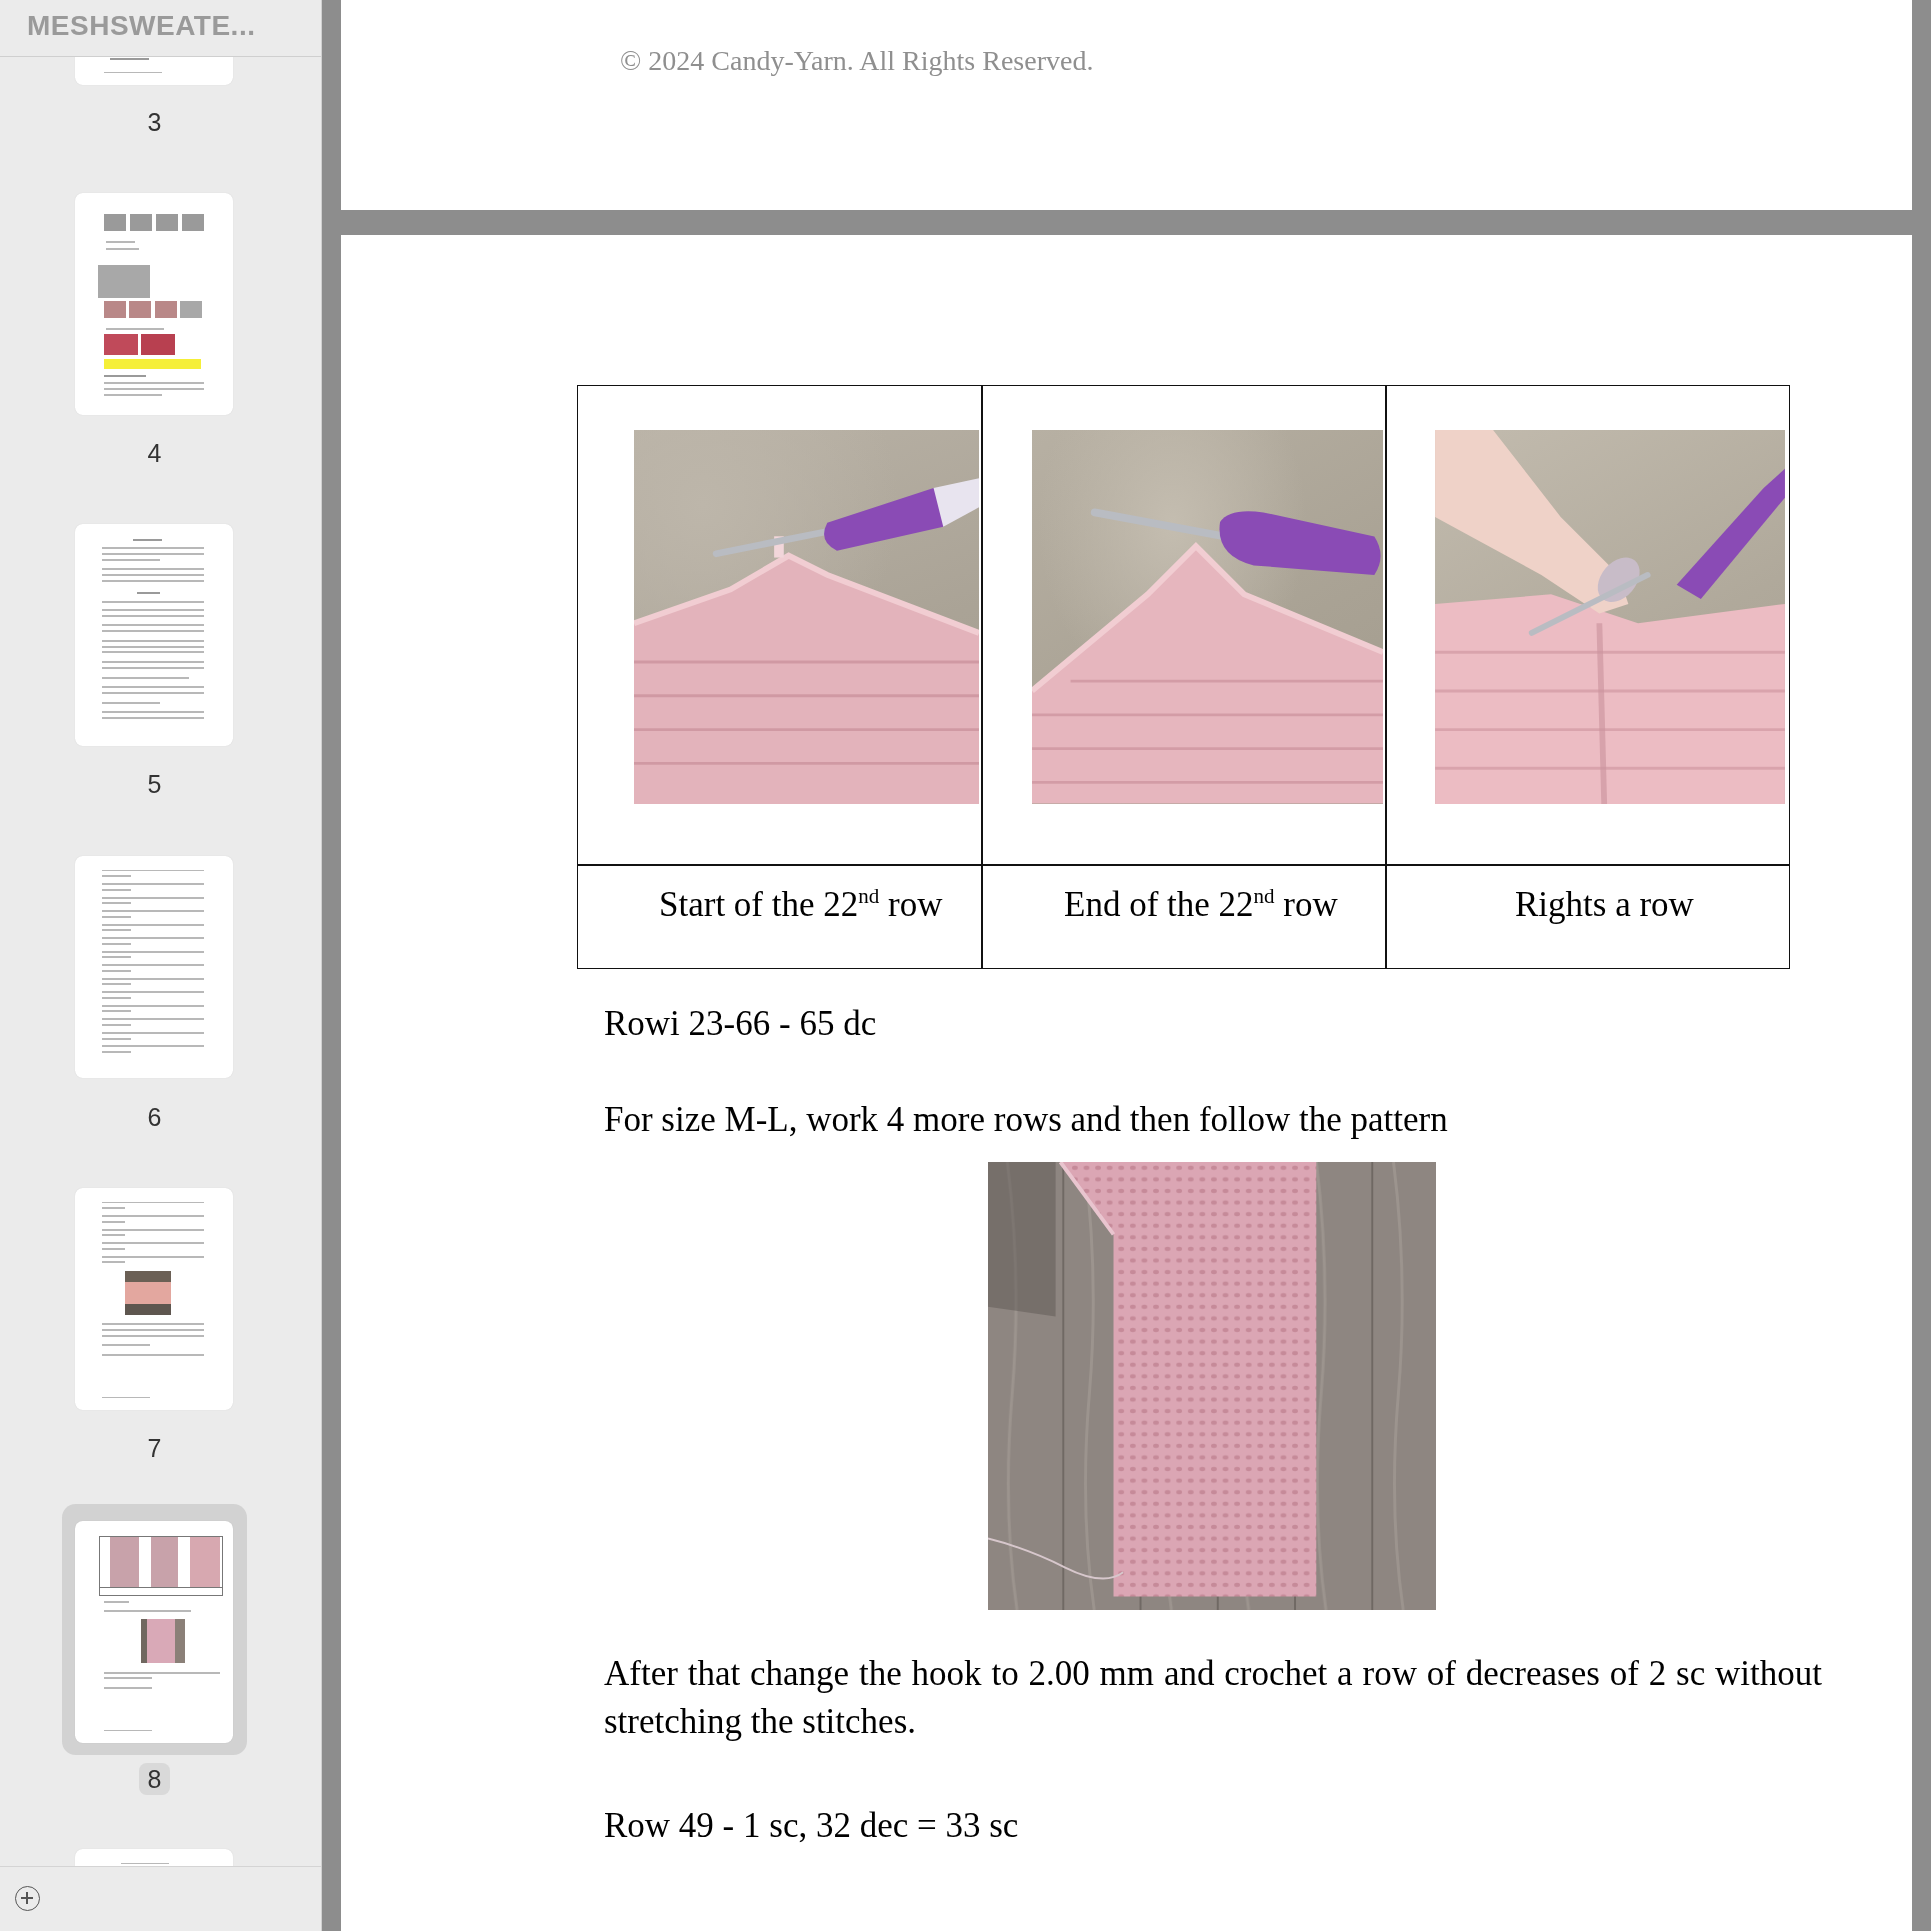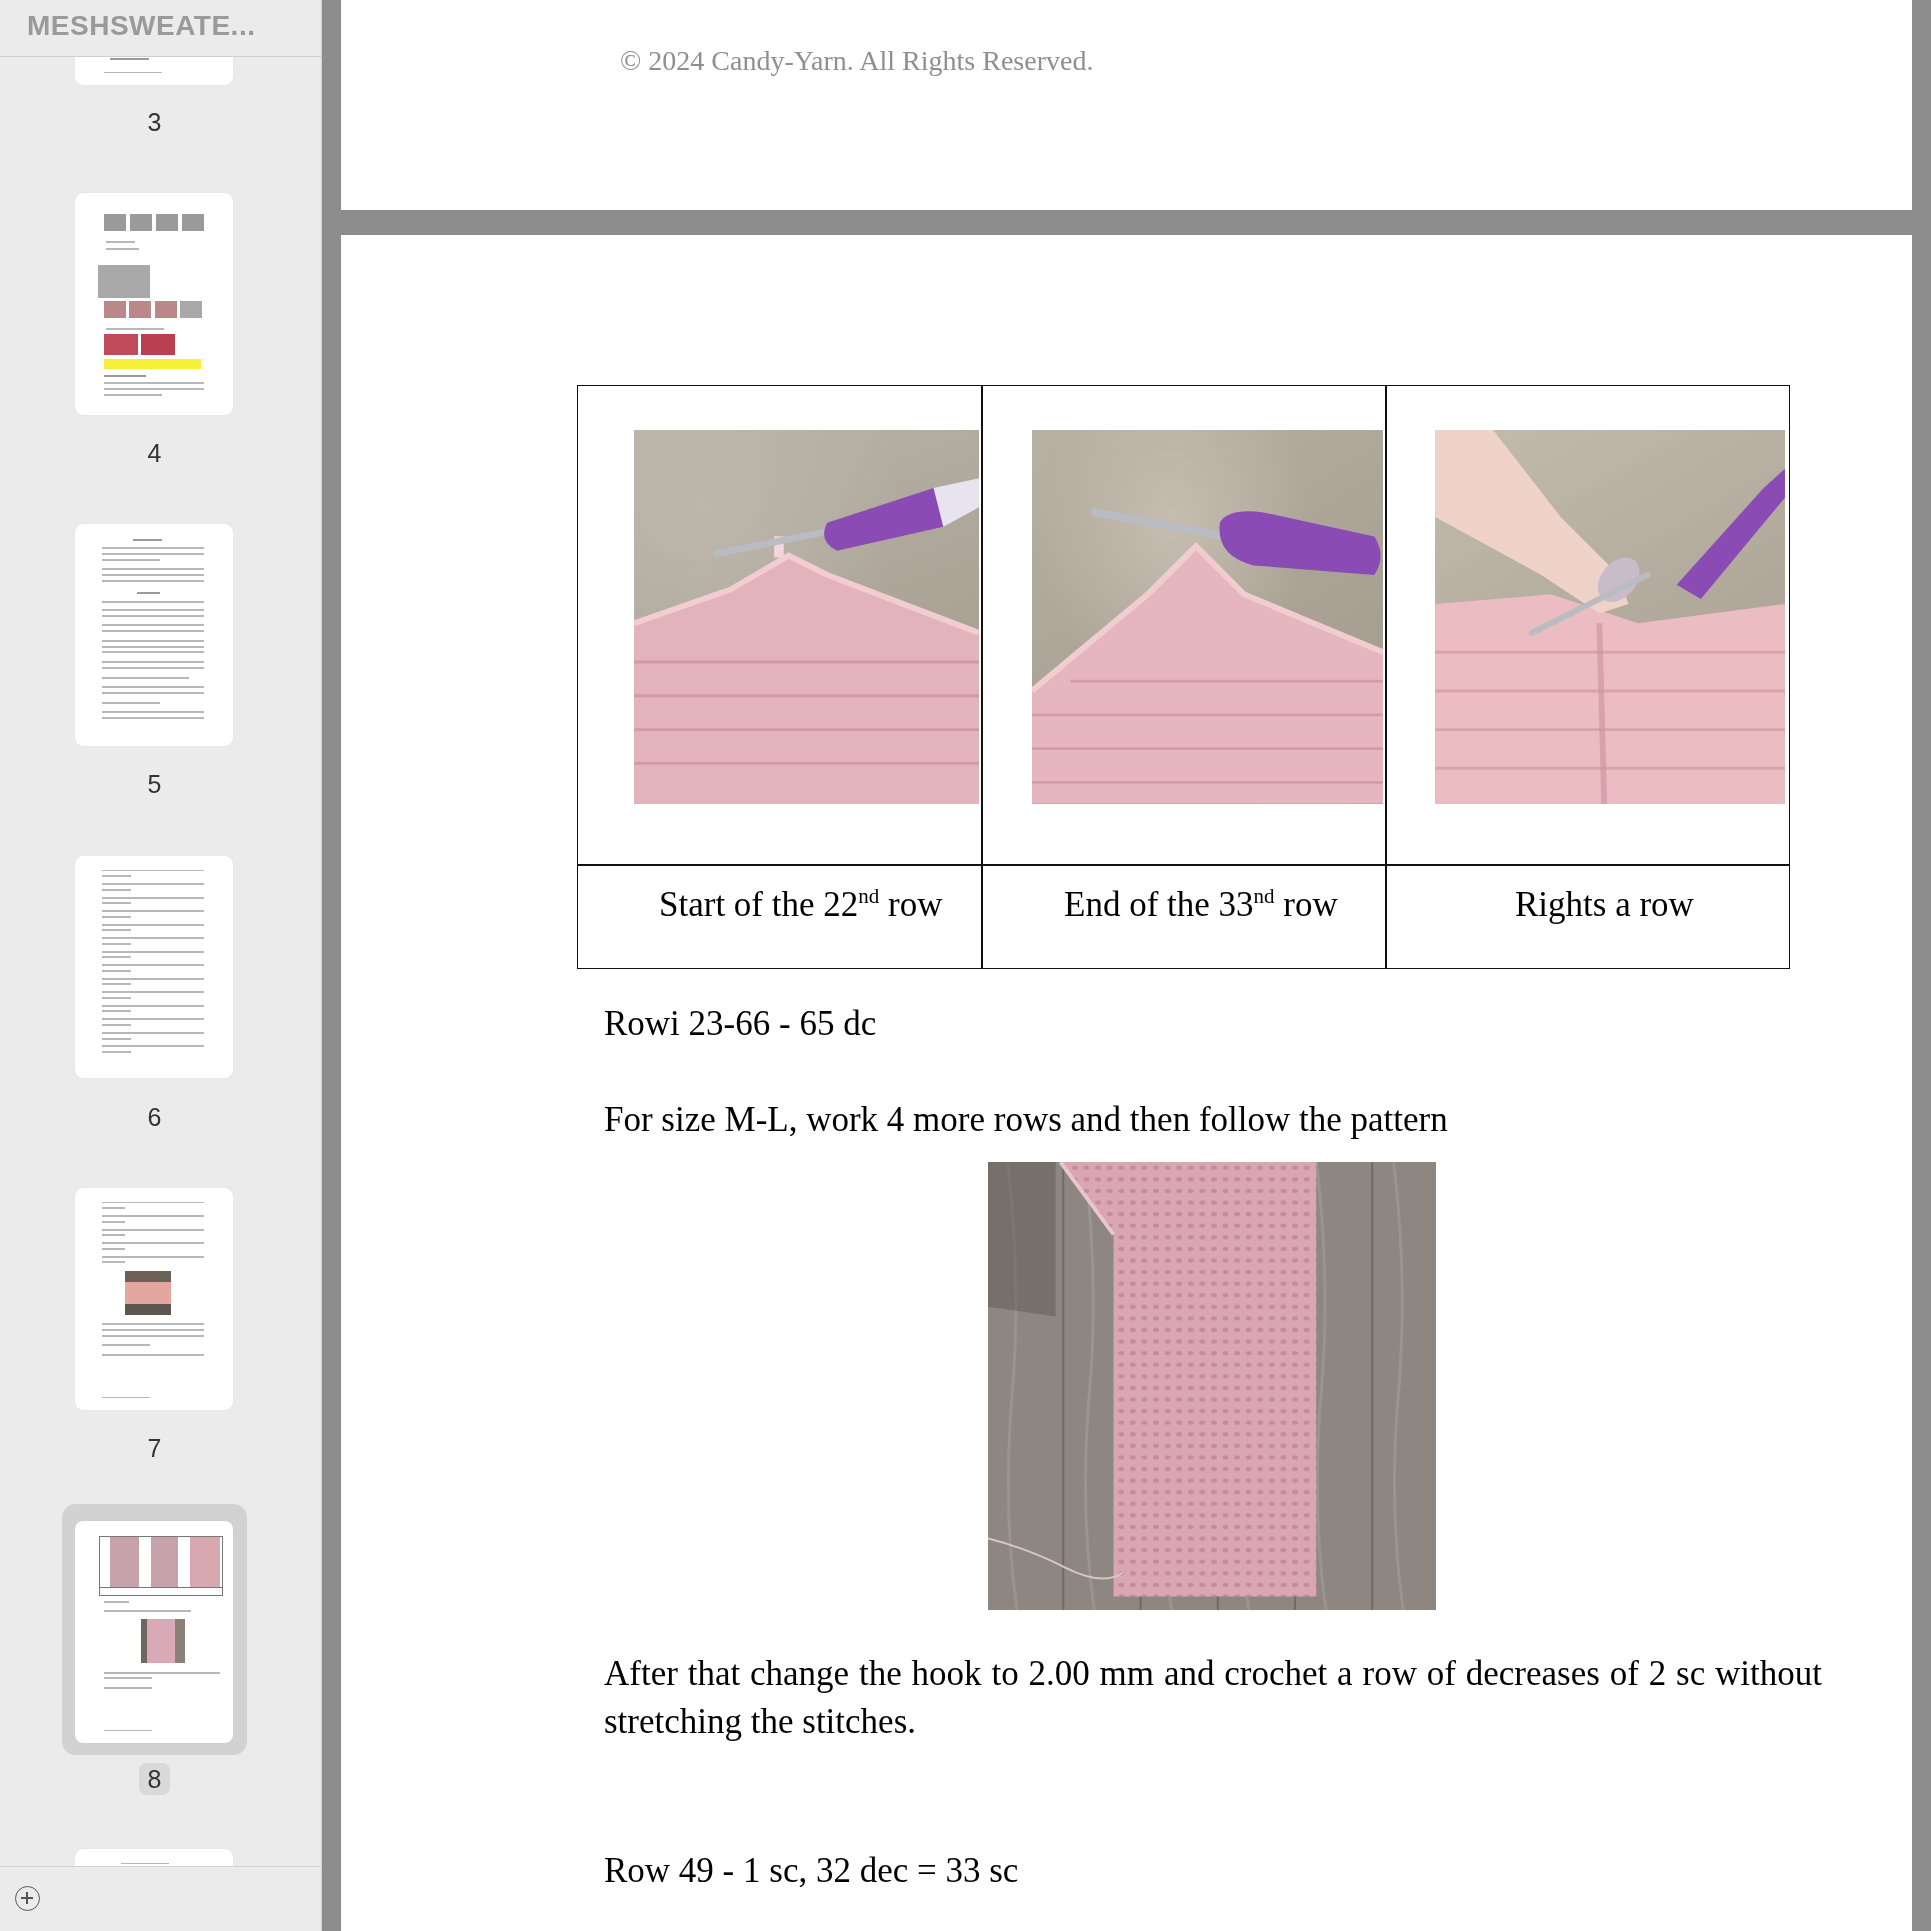--- a/index.html
+++ b/index.html
@@ -311,21 +311,21 @@
         <ellipse cx="190" cy="155" rx="26" ry="18" fill="#c8bcc8" transform="rotate(-50 190 155)"></ellipse>
         <path d="M250 160 L340 60 L362 40 L362 70 L275 175 Z" fill="#8a4bb5"></path>
         <line x1="100" y1="210" x2="220" y2="150" stroke="#b9bcc2" stroke-width="6" stroke-linecap="round"></line>
       </svg>
     </div>
 
     <div class="caption" style="left:81px;">
       <span>Start of the 22</span><sup>nd</sup><span> row</span>
     </div>
     <div class="caption" style="left:486px;">
-      <span>End of the 33</span><sup>nd</sup><span> row</span>
+      <span>End of the 22</span><sup>nd</sup><span> row</span>
     </div>
     <div class="caption" style="left:937px;">
       <span>Rights a row</span>
     </div>
   </div>
 
   <div class="body-text" style="top:765px;">Rowi 23-66 - 65 dc</div>
   <div class="body-text" style="top:845px;margin-top:16px;">For size M-L, work 4 more rows and then follow the pattern</div>
 
   <div class="sleeve-photo">
@@ -343,15 +343,15 @@
       </defs>
       <rect width="464" height="464" fill="url(#wood)"></rect>
       <path d="M0 0 L70 0 L70 160 L0 150 Z" fill="#5d5854" opacity="0.5"></path>
       <path d="M75 0 L340 0 L340 450 L130 450 L130 75 Z" fill="url(#knit)"></path>
       <path d="M75 0 L130 75" stroke="#e9c5cf" stroke-width="4"></path>
       <path d="M0 390 Q40 400 80 420 T140 425" stroke="#d7c7cc" stroke-width="2" fill="none"></path>
     </svg>
   </div>
 
   <div class="para">After that change the hook to 2.00 mm and crochet a row of decreases of 2 sc without stretching the stitches.</div>
-  <div class="body-text" style="top:1612px;">Row 49 - 1 sc, 32 dec = 33 sc</div>
+  <div class="body-text" style="top:1567px;">Row 49 - 1 sc, 32 dec = 33 sc</div>
 </div>
 
 
 </body></html>

